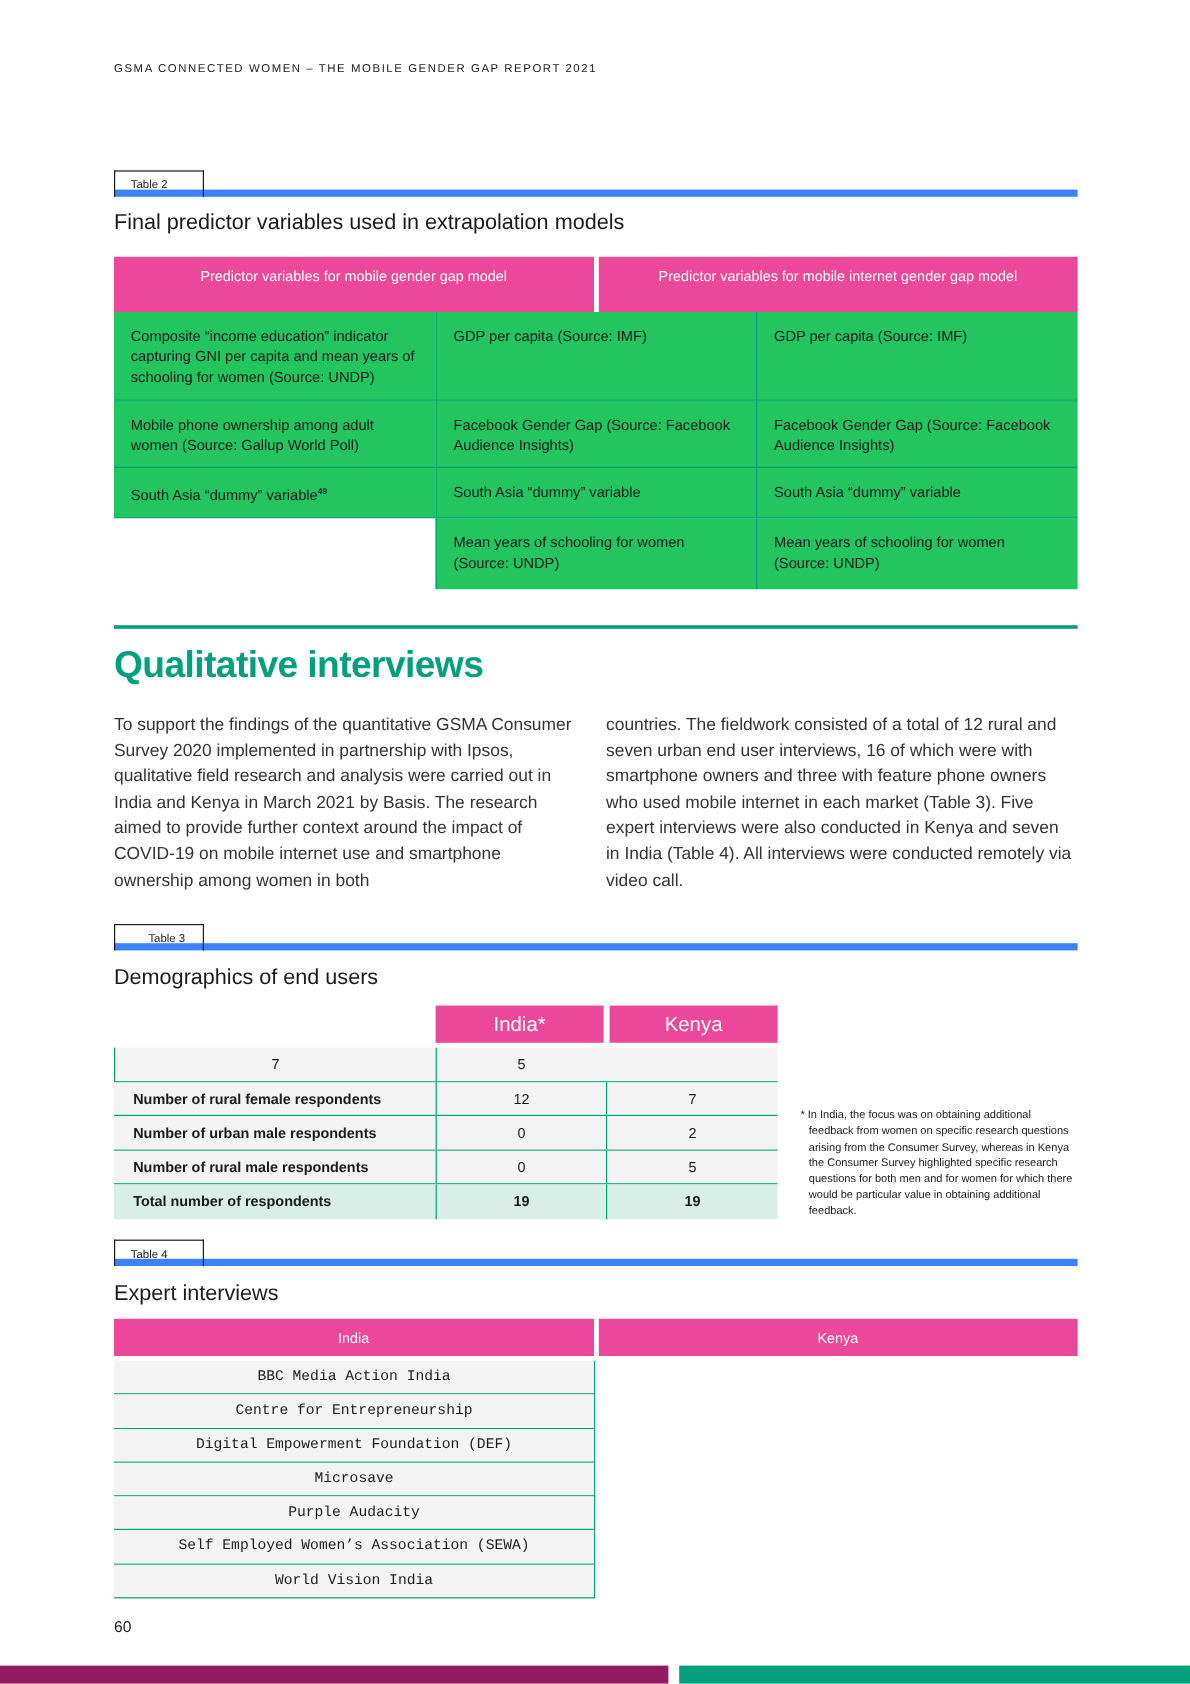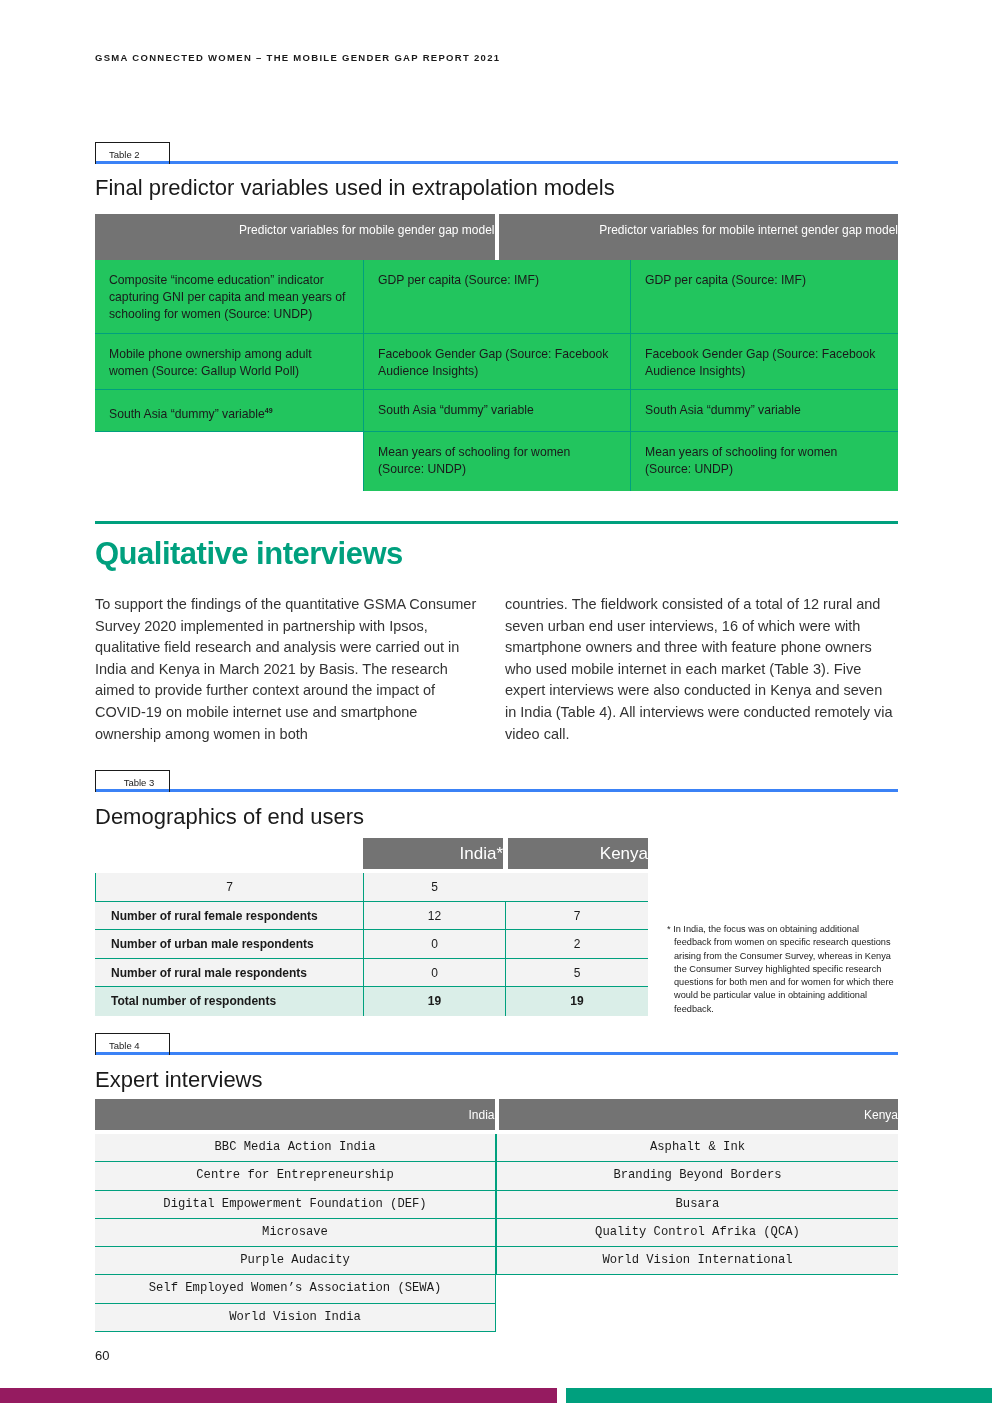--- a/index.html
+++ b/index.html
@@ -1,26 +1,26 @@
 <!DOCTYPE html>
 <html><head>
 <meta charset="utf-8">
 <style>
   * { box-sizing: border-box; margin: 0; padding: 0; }
   html, body { width: 992px; height: 1403px; background: #ffffff; }
   body { position: relative; font-family: "Liberation Sans", sans-serif; color: #1a1a1a; overflow: hidden; }
 
-  .running-header { position: absolute; left: 95px; top: 52px; font-size: 9.5px; font-weight: bold; letter-spacing: 1.3px; color: #1a1a1a; }
+  .running-header { position: absolute; left: 95px; top: 52px; font-size: 9.5px; font-weight: normal; letter-spacing: 1.3px; color: #1a1a1a; }
 
-  .table-label-row { position: absolute; left: 95px; width: 803px; height: 22px; border-bottom: 3px solid #3b82f6; }
+  .table-label-row { position: absolute; left: 95px; width: 803px; height: 22px; border-bottom: 6px solid #3b82f6; }
   .table-label { position: absolute; left: 0; top: 0; width: 75px; height: 22px; border: 1px solid #1a1a1a; border-bottom: none; font-size: 9.5px; padding: 6px 0 0 13px; }
 
-  .table-title { position: absolute; left: 95px; font-size: 22px; font-weight: normal; color: #1a1a1a; }
+  .table-title { position: absolute; left: 95px; font-size: 18px; font-weight: normal; color: #1a1a1a; }
 
-  .teal-head { background: #737373; color: #ffffff; text-align: right; font-size: 12px; line-height: 16px; }
+  .teal-head { background: #ec4899; color: #ffffff; text-align: center; font-size: 12px; line-height: 16px; }
   .cell { background: #22c55e; font-size: 12.2px; line-height: 17px; color: #1a1a1a; }
 
   
   .t2 { position: absolute; left: 95px; top: 214px; width: 803px; }
   .t2-head { display: flex; gap: 4px; height: 46px; }
   .t2-head .teal-head { flex: 1; padding-top: 8px; }
   .t2-grid { display: grid; grid-template-columns: 268px 267px 268px; }
   .t2-grid .cell { padding: 12px 14px; border-bottom: 1px solid #00a07e; }
   .t2-grid .cell.mid { border-left: 1px solid #00a07e; }
   .t2-grid .cell.empty { background: #ffffff; border-bottom: none; }
@@ -153,25 +153,18 @@
   <div class="t4-cols">
     <div class="t4-col india">
       <div class="t4-cell">BBC Media Action India</div>
       <div class="t4-cell">Centre for Entrepreneurship</div>
       <div class="t4-cell">Digital Empowerment Foundation (DEF)</div>
       <div class="t4-cell">Microsave</div>
       <div class="t4-cell">Purple Audacity</div>
       <div class="t4-cell">Self Employed Women’s Association (SEWA)</div>
       <div class="t4-cell">World Vision India</div>
     </div>
-    <div class="t4-col kenya">
-      <div class="t4-cell">Asphalt &amp; Ink</div>
-      <div class="t4-cell">Branding Beyond Borders</div>
-      <div class="t4-cell">Busara</div>
-      <div class="t4-cell">Quality Control Afrika (QCA)</div>
-      <div class="t4-cell">World Vision International</div>
-    </div>
   </div>
 </div>
 
 <div class="page-number">60</div>
 <div class="bar-left"></div>
 <div class="bar-right"></div>
 
 </body></html>

